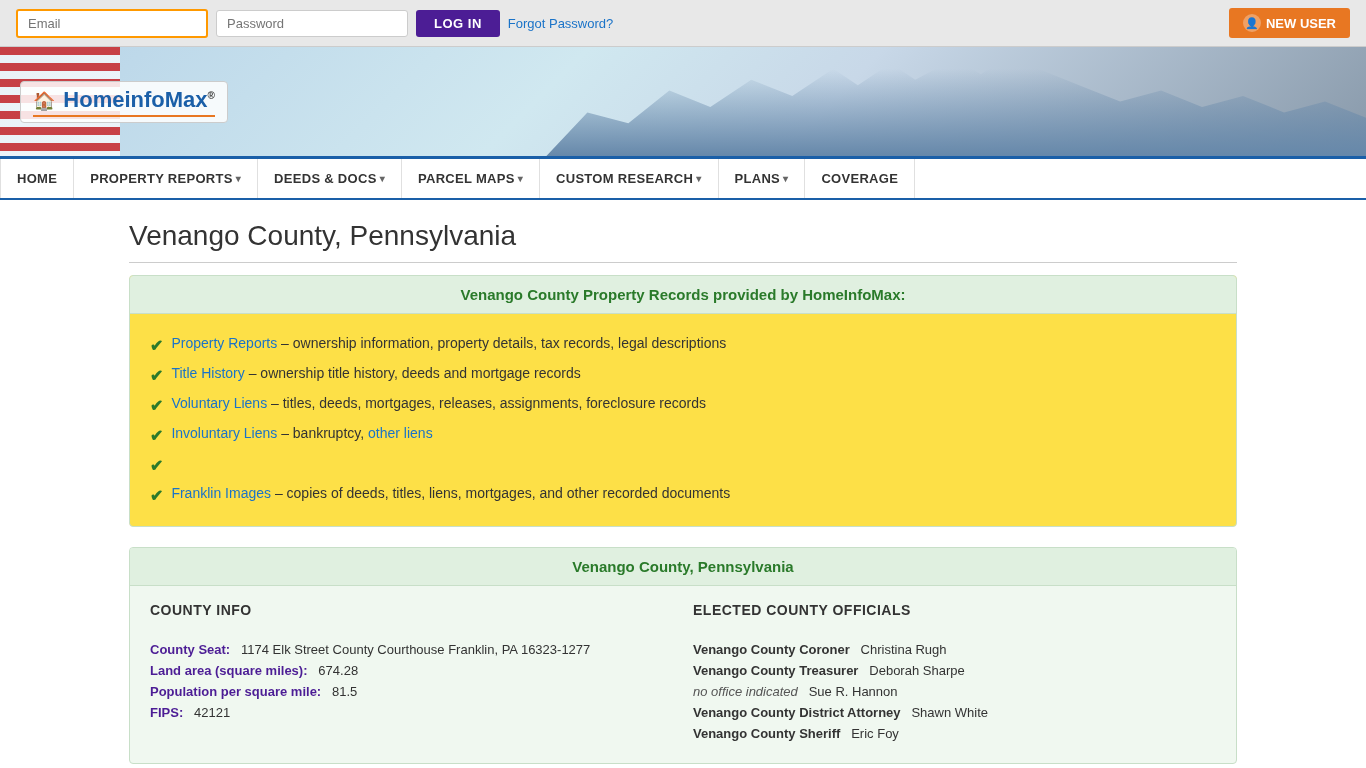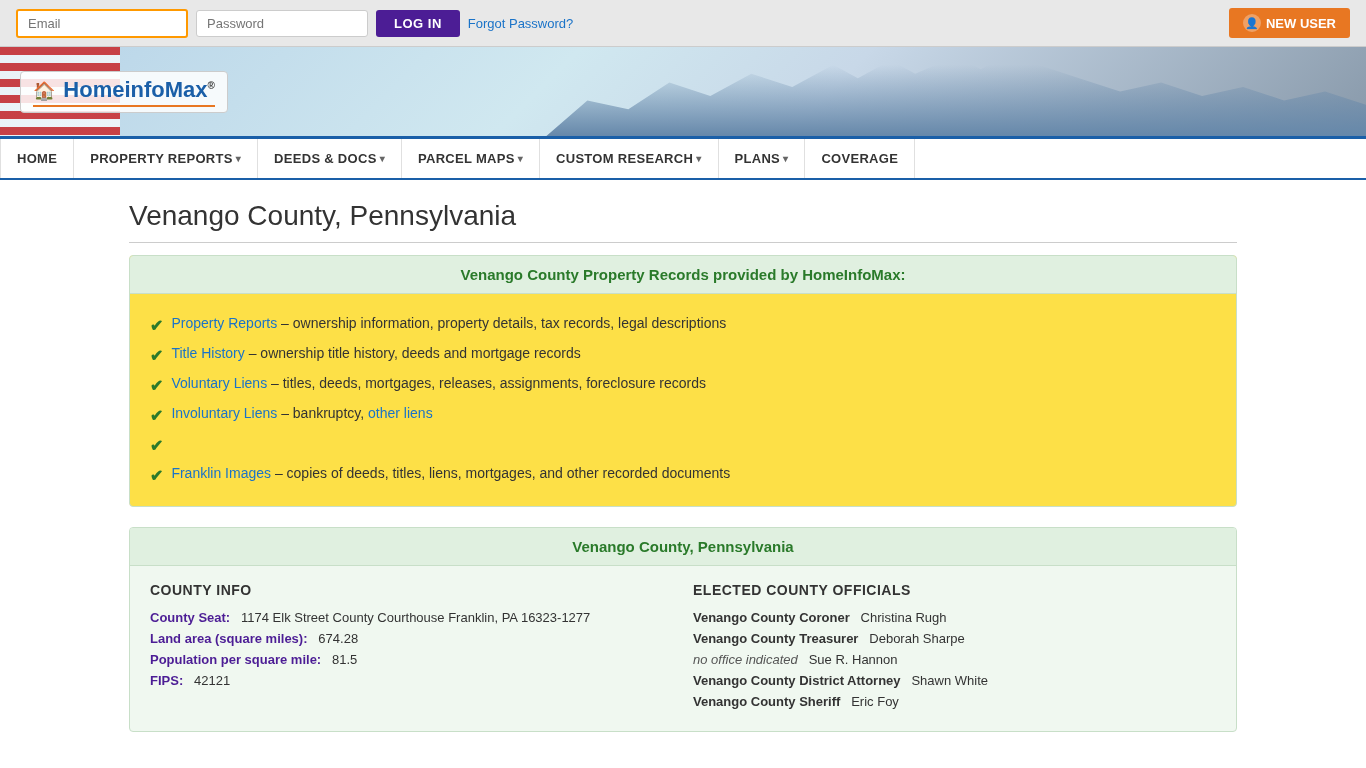--- a/index.html
+++ b/index.html
@@ -12,21 +12,21 @@
       display: flex;
       align-items: center;
       gap: 8px;
       border-bottom: 1px solid #ccc;
     }
     .login-bar input {
       padding: 5px 10px;
       border: 2px solid #f90;
       border-radius: 3px;
       font-size: 13px;
-      width: 172px;
+      width: 192px;
       color: #999;
     }
     .login-bar input[type="password"] {
       border: 1px solid #ccc;
     }
     .login-bar .login-btn {
       background: #4c1d95;
       color: #fff;
       border: none;
       padding: 6px 18px;
@@ -62,21 +62,21 @@
       border-radius: 50%;
       display: inline-flex;
       align-items: center;
       justify-content: center;
       font-size: 11px;
     }
 
     
     .banner {
       background: linear-gradient(135deg, #b8d4e8 0%, #d0e8f0 40%, #c8d8e8 60%, #8899aa 100%);
-      height: 92px;
+      height: 112px;
       display: flex;
       align-items: center;
       padding: 0 20px;
       position: relative;
       overflow: hidden;
       border-bottom: 3px solid #1a5fa8;
     }
     .banner-bg-city {
       position: absolute;
       right: 0;
@@ -246,21 +246,21 @@
       padding: 16px 20px;
       display: grid;
       grid-template-columns: 1fr 1fr;
       gap: 20px;
     }
     .county-section-title {
       font-size: 14px;
       font-weight: bold;
       color: #333;
       text-transform: uppercase;
-      margin-bottom: 12px;
+      margin-bottom: 24px;
       letter-spacing: 0.5px;
     }
     .county-field {
       margin-bottom: 6px;
       font-size: 13px;
     }
     .county-field strong {
       color: #4c1d95;
     }
     .official-row {

